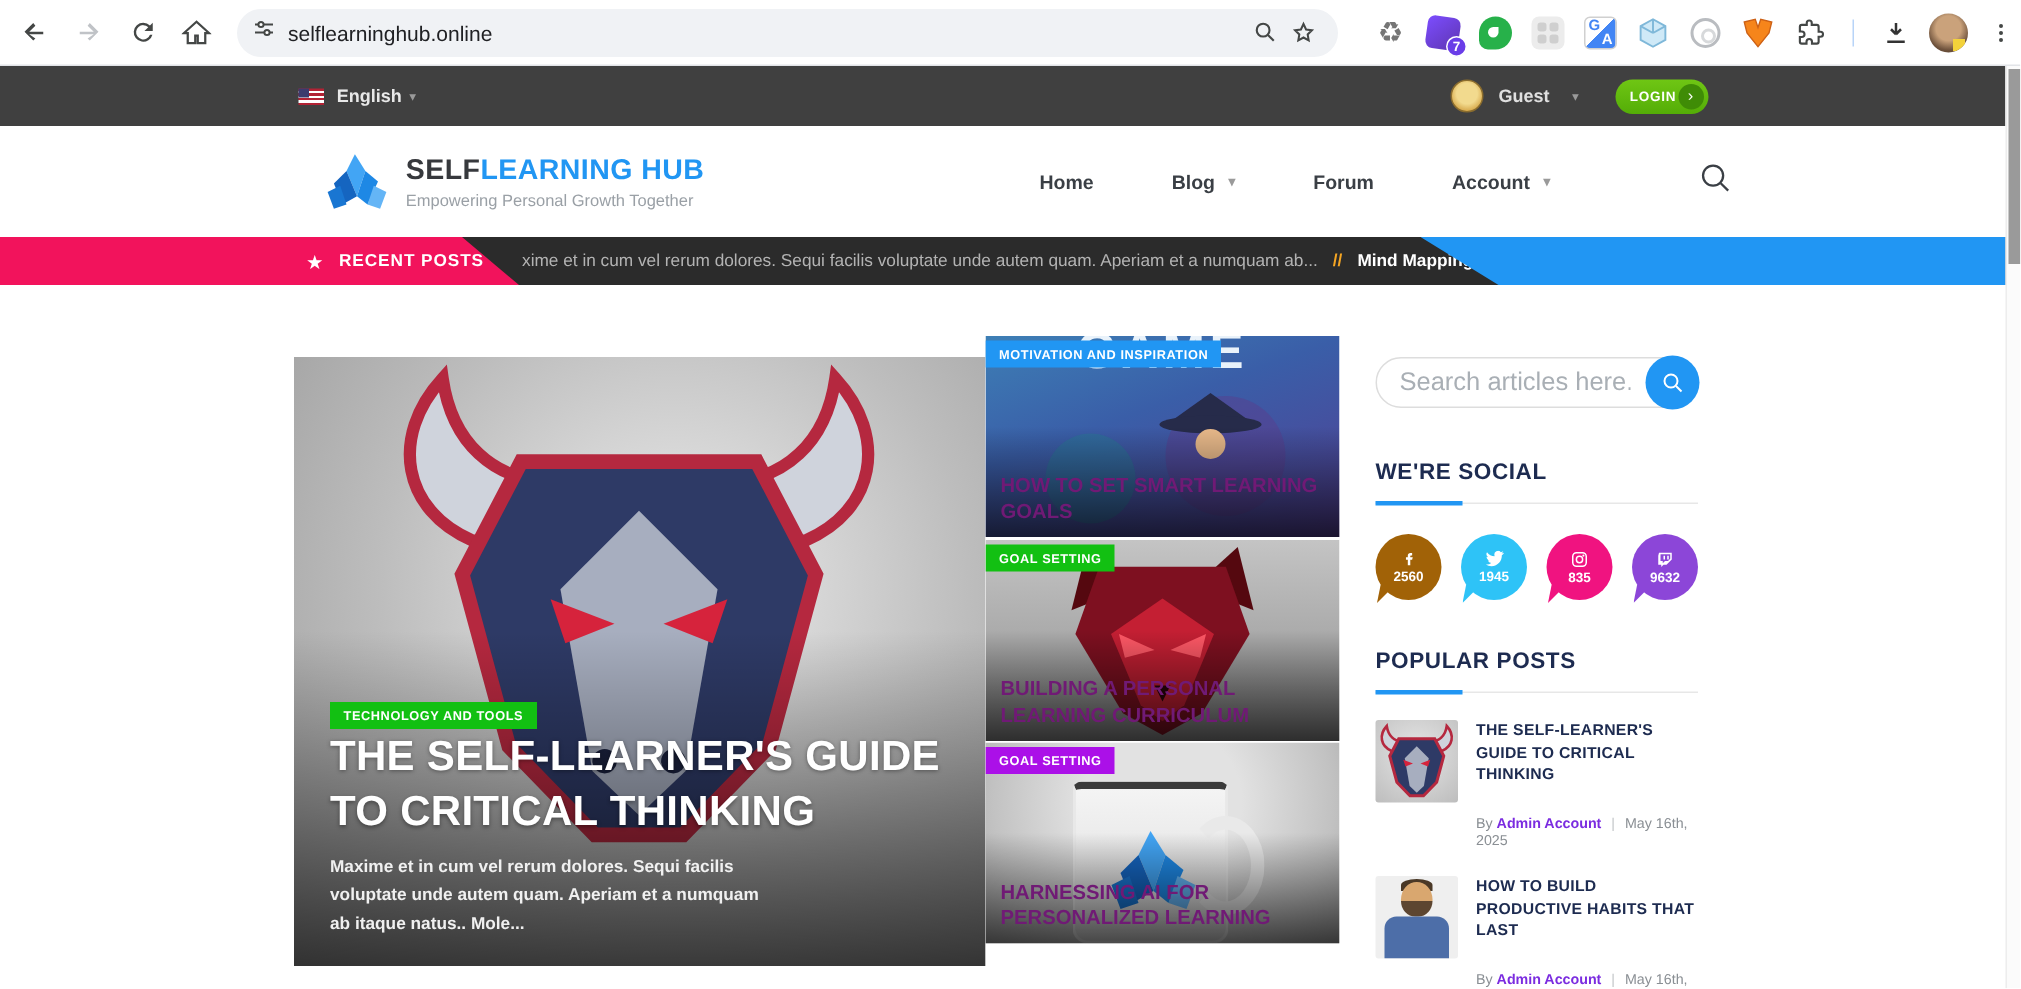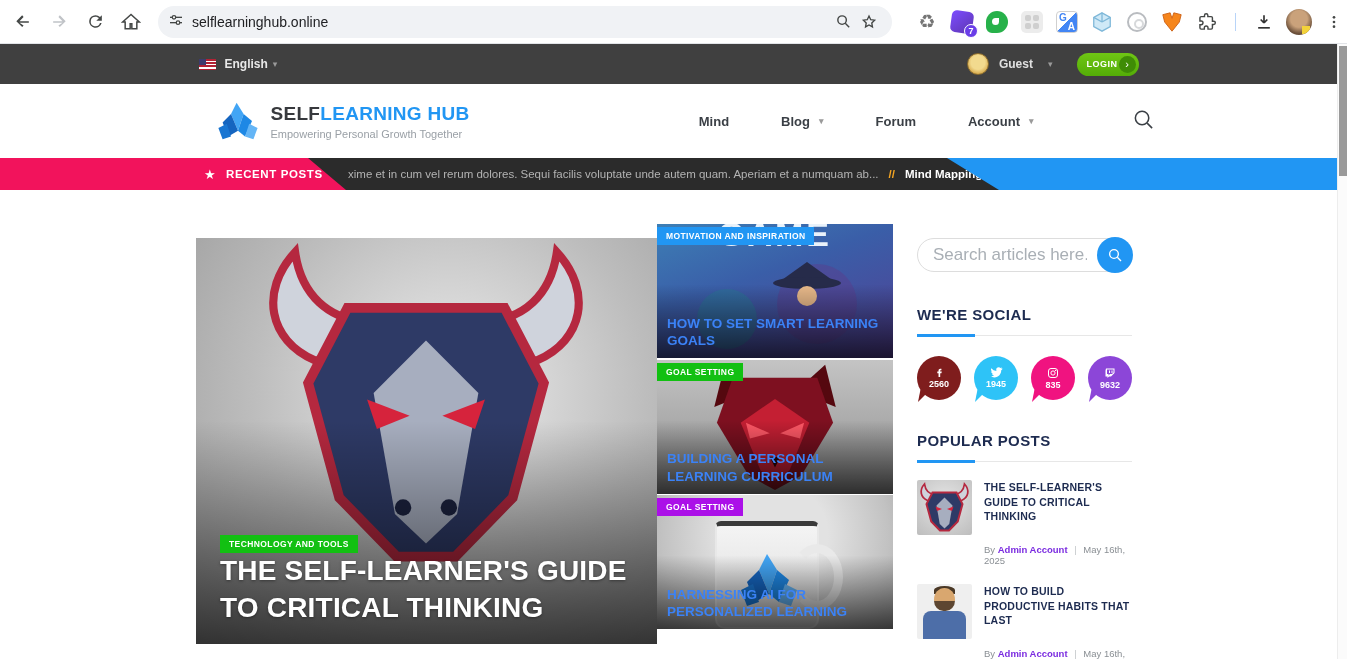--- a/index.html
+++ b/index.html
@@ -75,21 +75,21 @@
   .hero-img { position:absolute; inset:0; background:radial-gradient(circle at 55% 38%, #dcdcdc 0 20%, #bdbdbd 55%, #9a9a9a); }
   .hero-img svg { position:absolute; left:50px; top:-12px; }
   .hero-content { position:absolute; left:24px; right:24px; bottom:18px; z-index:2; }
   .hero-badge { position:static; display:inline-block; }
   .hero-title { color:#fff; font-size:28px; font-weight:bold; line-height:1.3; letter-spacing:.2px; max-width:420px; text-shadow:0 1px 3px rgba(0,0,0,.4); }
   .hero-excerpt { color:#f0f0f0; font-size:11.5px; line-height:1.65; margin-top:10px; max-width:295px; font-weight:bold; }
 
   .side-col { position:absolute; left:657px; top:224px; width:236px; }
   .side-post { position:relative; width:236px; height:134px; margin-bottom:1.5px; overflow:hidden; cursor:pointer; }
   .sp-img { position:absolute; inset:0; }
-  .sp-title { position:absolute; left:10px; right:14px; bottom:8px; color:#3b82f6; font-size:13.5px; font-weight:bold; line-height:1.3; z-index:2; }
+  .sp-title { position:absolute; left:10px; right:14px; bottom:8px; color:#701a75; font-size:13.5px; font-weight:bold; line-height:1.3; z-index:2; }
   .img-game { background:linear-gradient(160deg,#3d7fb5 0%, #3a5ea8 40%, #533e93 100%); }
   .game-word { position:absolute; top:-9px; left:0; right:0; text-align:center; color:#e9f2fa; font-size:34px; font-weight:bold; letter-spacing:3px; }
   .img-wolf { background:linear-gradient(180deg,#c4c4c4,#8e8e8e); }
   .img-wolf svg { position:absolute; left:48px; top:2px; }
   .img-mug { background:radial-gradient(circle at 50% 30%, #e2e2e2 0 35%, #c2c2c2 75%, #a8a8a8); }
   .mug { position:absolute; left:58px; top:26px; width:104px; height:108px; background:linear-gradient(180deg,#f4f4f4,#d9d9d9); border:2px solid #e8e8e8; border-top:5px solid #3a3a3a; border-radius:6px 6px 10px 10px; }
   .mug::after { content:""; position:absolute; right:-26px; top:18px; width:34px; height:48px; border:9px solid #e9e9e9; border-radius:50%; border-left-color:transparent; }
   .mug svg { position:absolute; left:22px; top:24px; }
 
   
@@ -270,21 +270,21 @@
         </svg>
         <div>
           <div class="logo-title">
             <span class="logo-text-1">SELF</span><span class="logo-text-2">LEARNING HUB</span>
           </div>
           <div class="logo-tagline">Empowering Personal Growth Together</div>
         </div>
       </div>
       <nav class="main-nav">
         <span class="nav-item">
-            <span>Mind</span>
+            <span>Home</span>
           </span>
         <span class="nav-item">
             <span>Blog</span>
             <span class="caret">▾</span>
           </span>
         <span class="nav-item">
             <span>Forum</span>
           </span>
         <span class="nav-item">
             <span>Account</span>
@@ -324,20 +324,21 @@
         <polygon points="74,106 100,116 80,124" fill="#d6233c"></polygon>
         <polygon points="146,106 120,116 140,124" fill="#d6233c"></polygon>
         <circle cx="96" cy="172" r="5" fill="#1c2340"></circle>
         <circle cx="124" cy="172" r="5" fill="#1c2340"></circle>
       </svg>
     </div>
     <div class="img-overlay"></div>
     <div class="hero-content">
       <span class="post-badge hero-badge" style="background-color: rgb(18, 192, 18);">TECHNOLOGY AND TOOLS</span>
       <h1 class="hero-title">THE SELF-LEARNER'S GUIDE TO CRITICAL THINKING</h1>
+      <p class="hero-excerpt">Maxime et in cum vel rerum dolores. Sequi facilis voluptate unde autem quam. Aperiam et a numquam ab itaque natus.. Mole...</p>
     </div>
   </article>
 
   <div class="side-col">
 
     <article class="side-post">
       <div class="sp-img img-game">
         <div class="game-word">GAME</div>
         <svg width="236" height="134" viewBox="0 0 236 134" style="position:absolute;inset:0">
           <circle cx="160" cy="80" r="40" fill="rgba(90,60,140,.45)"></circle>
@@ -395,21 +396,21 @@
             <circle cx="10.5" cy="10.5" r="6.5" fill="none" stroke="#fff" stroke-width="2"></circle>
             <line x1="15.5" y1="15.5" x2="21" y2="21" stroke="#fff" stroke-width="2"></line>
           </svg>
       </button>
     </div>
 
     <h2 class="widget-heading" style="margin-top:34px">WE'RE SOCIAL</h2>
     <div class="widget-rule"></div>
 
     <div class="social-row">
-      <div class="social-bubble" style="background-color: #7f1d1d;">
+      <div class="social-bubble" style="background-color: #a16207;">
         <svg width="11" height="11" viewBox="0 0 24 24">
             <path d="M14 8h3V4h-3c-2.2 0-4 1.8-4 4v3H7v4h3v9h4v-9h3l1-4h-4V9c0-.6.4-1 1-1z" fill="#fff" transform="scale(.9) translate(1,0)"></path>
           </svg>
         <span class="social-count">2560</span>
       </div>
       <div class="social-bubble" style="background-color: rgb(46, 195, 247);">
         <svg width="13" height="11" viewBox="0 0 24 20">
             <path d="M23 2.5c-.8.4-1.7.6-2.6.8A4.5 4.5 0 0 0 22.4.8c-.9.5-1.9.9-2.9 1.1A4.5 4.5 0 0 0 11.7 6c0 .4 0 .7.1 1A12.8 12.8 0 0 1 2.5 2a4.5 4.5 0 0 0 1.4 6 4.4 4.4 0 0 1-2-.5v.1c0 2.2 1.5 4 3.6 4.4a4.5 4.5 0 0 1-2 .1 4.5 4.5 0 0 0 4.2 3.1A9 9 0 0 1 1 17.1a12.7 12.7 0 0 0 6.9 2c8.3 0 12.8-6.9 12.8-12.8v-.6c.9-.6 1.6-1.4 2.3-2.2z" fill="#fff"></path>
           </svg>
         <span class="social-count">1945</span>

